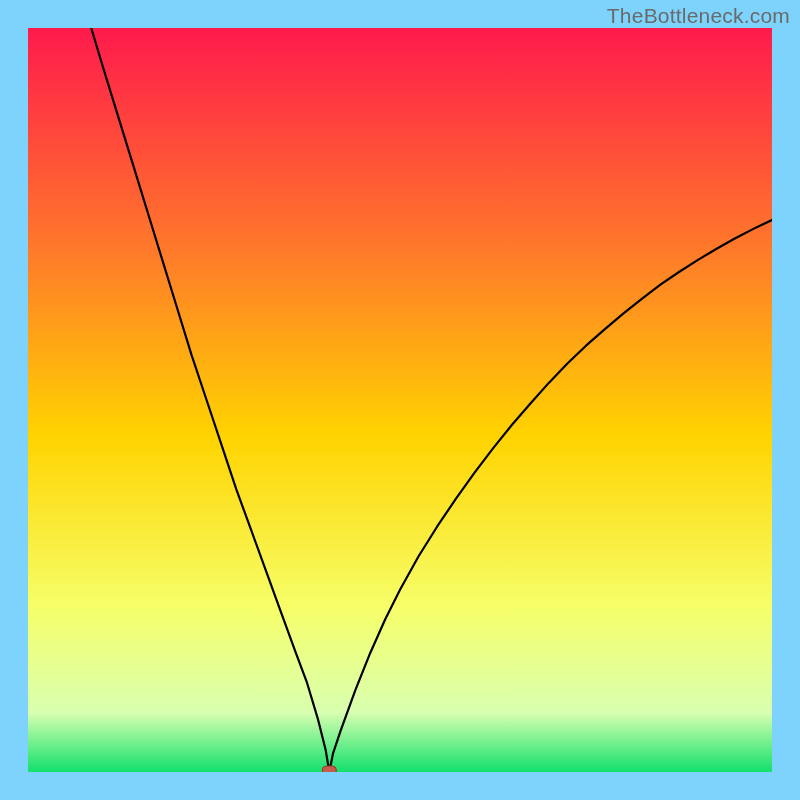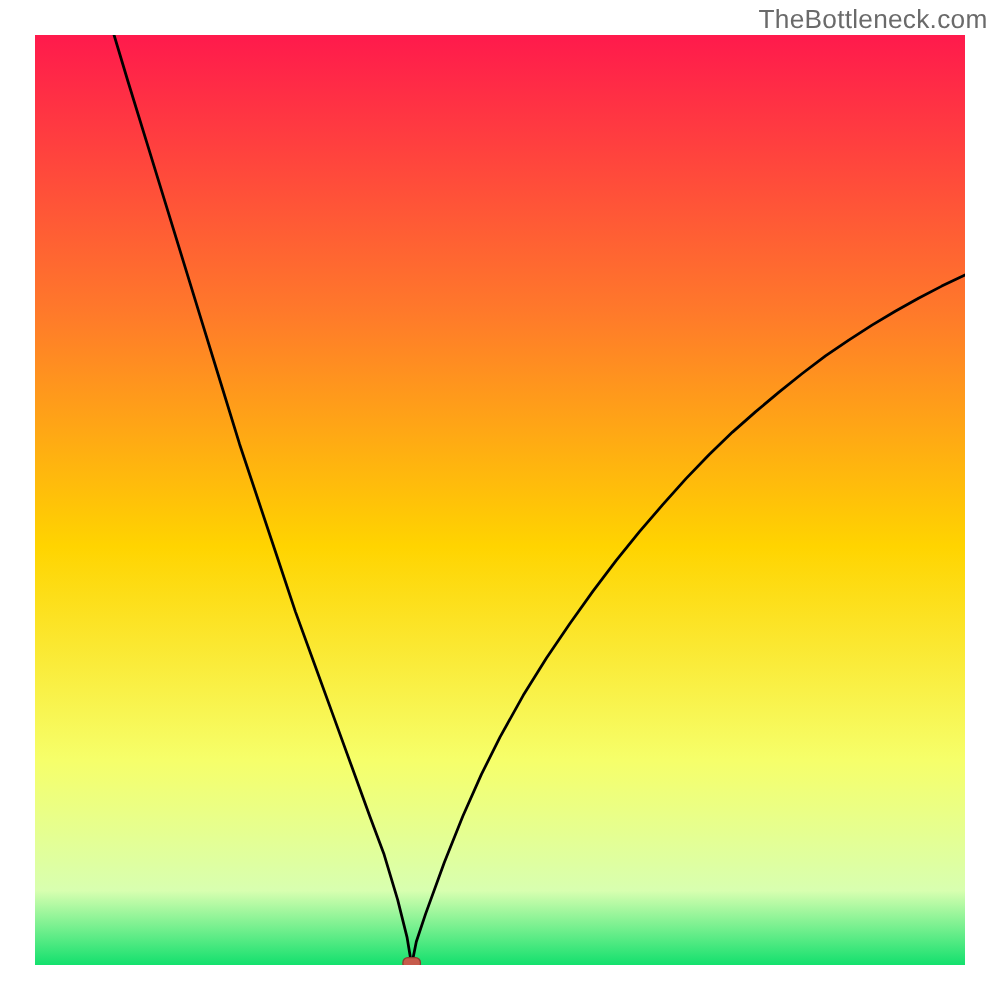--- a/index.html
+++ b/index.html
@@ -8,21 +8,21 @@
     width: 800px;
     height: 800px;
     overflow: hidden;
     background: #000;
     font-family: Arial, Helvetica, sans-serif;
   }
   .frame {
     position: relative;
     width: 800px;
     height: 800px;
-    background: #ffffff;
+    background: #7dd3fc;
   }
   .plot-area {
     position: absolute;
     left: 28px;
     top: 28px;
     width: 744px;
     height: 744px;
   }
   .watermark {
     position: absolute;

